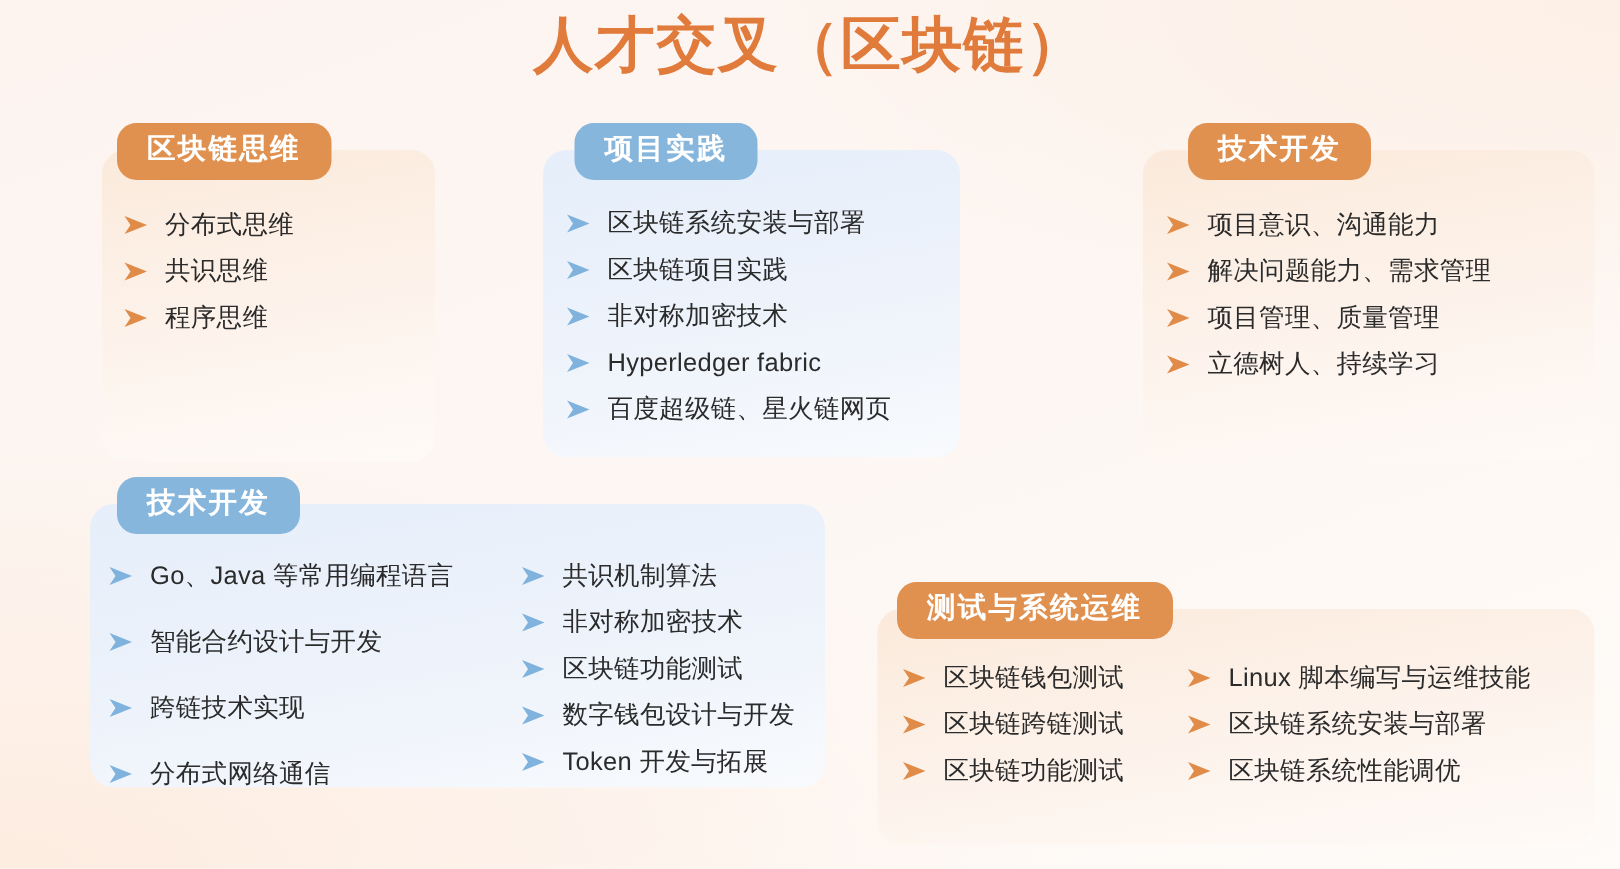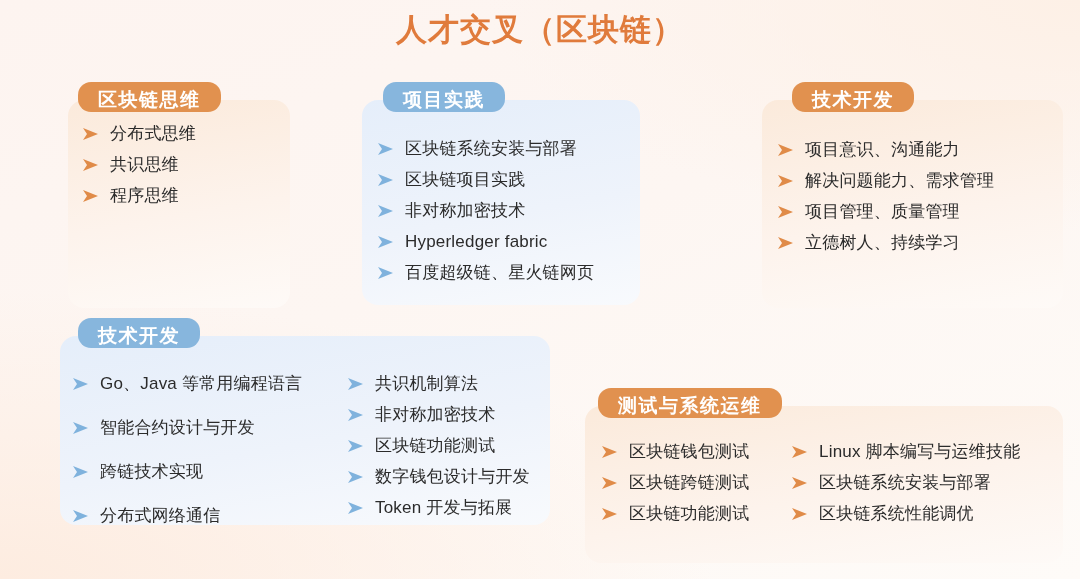--- a/index.html
+++ b/index.html
@@ -23,21 +23,21 @@
       linear-gradient(160deg, #fdf4f0 0%, #fdf6f2 45%, #fefbf8 100%);
   }
 
   
   .page-title {
     position: absolute;
     left: 0;
     top: 8px;
     width: 1080px;
     text-align: center;
-    font-size: 31px;
+    font-size: 40px;
     font-weight: bold;
     letter-spacing: 1px;
     color: #e07b3c;
     line-height: 44px;
     white-space: nowrap;
   }
 
   
   .card {
     position: absolute;
@@ -47,21 +47,21 @@
     background: linear-gradient(170deg, #fbeadb 0%, #fdf3ec 55%, #fefaf7 100%);
   }
   .card.blue {
     background: linear-gradient(170deg, #e5eefa 0%, #eef3fb 55%, #f8fafd 100%);
   }
 
   .card-header {
     position: absolute;
     top: -18px;
     display: inline-block;
-    padding: 6px 20px 0 20px;
+    padding: 6px 20px 8px 20px;
     border-radius: 13px;
     color: #ffffff;
     font-size: 19px;
     font-weight: bold;
     letter-spacing: 1.5px;
     line-height: 24px;
     white-space: nowrap;
   }
   .card-header.orange { background: #e1914f; }
   .card-header.blue   { background: #87b6dd; }
@@ -97,21 +97,21 @@
   .item-label {
     font-size: 17px;
     color: #2b2b2b;
     line-height: 31px;
     letter-spacing: 0.2px;
   }
 
   
   #card-thinking { left: 68px;  top: 100px; width: 222px; height: 208px; }
   #card-thinking .card-header { left: 10px; }
-  #card-thinking .card-body   { top: 18px; left: 12px; }
+  #card-thinking .card-body   { top: 34px; left: 12px; }
 
   #card-practice { left: 362px; top: 100px; width: 278px; height: 205px; }
   #card-practice .card-header { left: 21px; }
   #card-practice .card-body   { top: 33px; left: 13px; }
 
   #card-quality  { left: 762px; top: 100px; width: 301px; height: 208px; }
   #card-quality .card-header { left: 30px; }
   #card-quality .card-body   { top: 34px; left: 13px; }
 
   #card-tech { left: 60px; top: 336px; width: 490px; height: 189px; }

